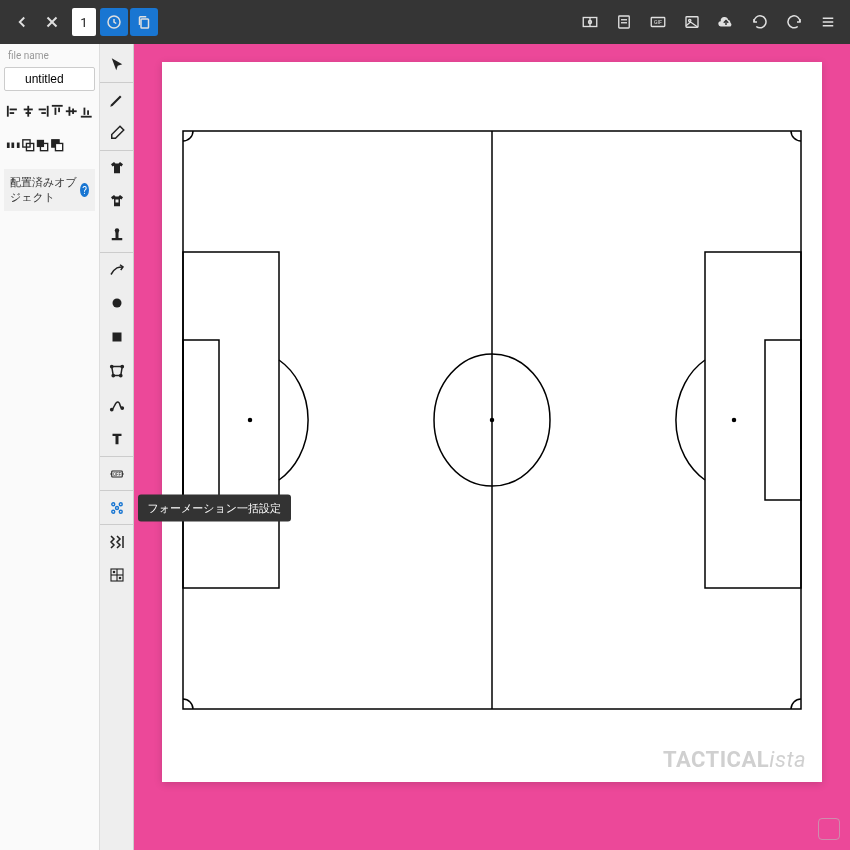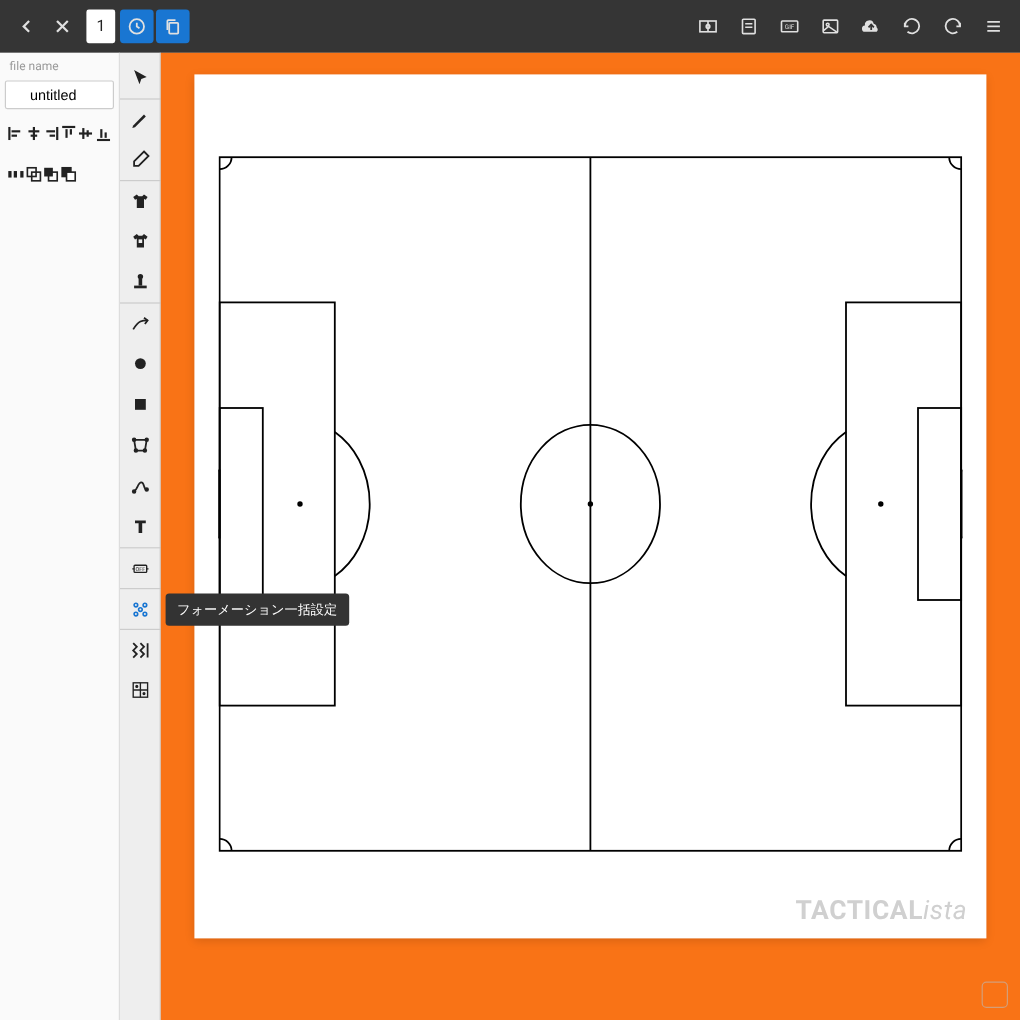--- a/index.html
+++ b/index.html
@@ -23,21 +23,21 @@
 .help-circle { width: 14px; height: 14px; border-radius: 50%; background: #1976d2; color: #fff; font-size: 10px; display: flex; align-items: center; justify-content: center; }
 
 .toolbar { width: 34px; background: #eeeeee; border-right: 1px solid #ccc; display: flex; flex-direction: column; align-items: center; padding-top: 4px; }
 .tool { width: 34px; height: 34px; display: flex; align-items: center; justify-content: center; cursor: pointer; color: #222; position: relative; }
 .tool svg { width: 18px; height: 18px; }
 .tool.sep { border-top: 1px solid #ccc; }
 .tool.active { color: #1976d2; }
 
 .tooltip { position: absolute; left: 38px; background: #333; color: #fff; font-size: 11px; padding: 6px 10px; border-radius: 3px; white-space: nowrap; z-index: 10; top: 50%; transform: translateY(-50%); }
 
-.canvas-area { flex: 1; background: #f97316; padding: 18px 12px; position: relative; overflow: hidden; }
+.canvas-area { flex: 1; background: #ec4899; padding: 18px 12px; position: relative; overflow: hidden; }
 .paper { background: #fff; box-shadow: 0 2px 8px rgba(0,0,0,0.15); width: 660px; height: 720px; margin: 0 auto; position: relative; }
 .pitch { position: absolute; left: 20px; right: 20px; top: 68px; bottom: 72px; }
 .pitch svg { width: 100%; height: 100%; }
 .watermark { position: absolute; right: 16px; bottom: 10px; font-size: 22px; color: #d0d0d0; font-weight: 400; letter-spacing: 0.5px; }
 .watermark b { font-weight: 700; }
 .watermark i { font-style: italic; font-weight: 400; }
 
 .corner-icon { position: absolute; right: 10px; bottom: 10px; width: 22px; height: 22px; border: 1.5px solid #bbb; border-radius: 4px; opacity: 0.6; }
 </style>
 </head>
@@ -197,20 +197,24 @@
           </svg>
         </div>
       <div class="aicon">
           <svg viewBox="0 0 16 16" fill="none" stroke="#222" stroke-width="1.5">
             <rect x="2" y="2" width="8" height="8" fill="#222"></rect>
             <rect x="6" y="6" width="8" height="8" fill="#fff"></rect>
           </svg>
         </div>
       <div class="aicon" style="visibility:hidden"></div>
       <div class="aicon" style="visibility:hidden"></div>
+    </div>
+    <div class="placed-objects">
+      <span>配置済みオブジェクト</span>
+      <span class="help-circle">?</span>
     </div>
   </div>
 
   <div class="toolbar">
     <div class="tool">
         <svg viewBox="0 0 24 24" fill="#222">
           <path d="M5 3l14 8-6 2-2 6z"></path>
         </svg>
       </div>
     <div class="tool sep">

